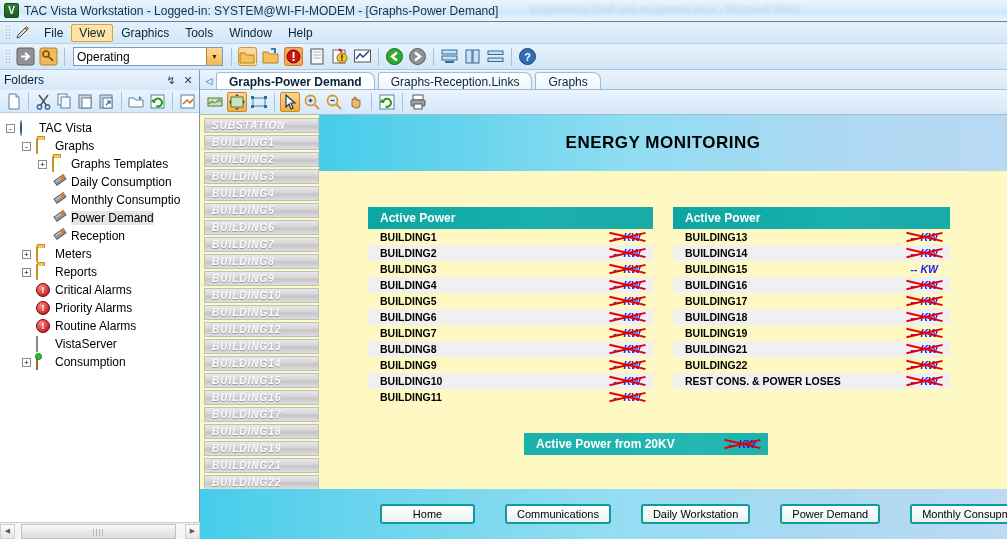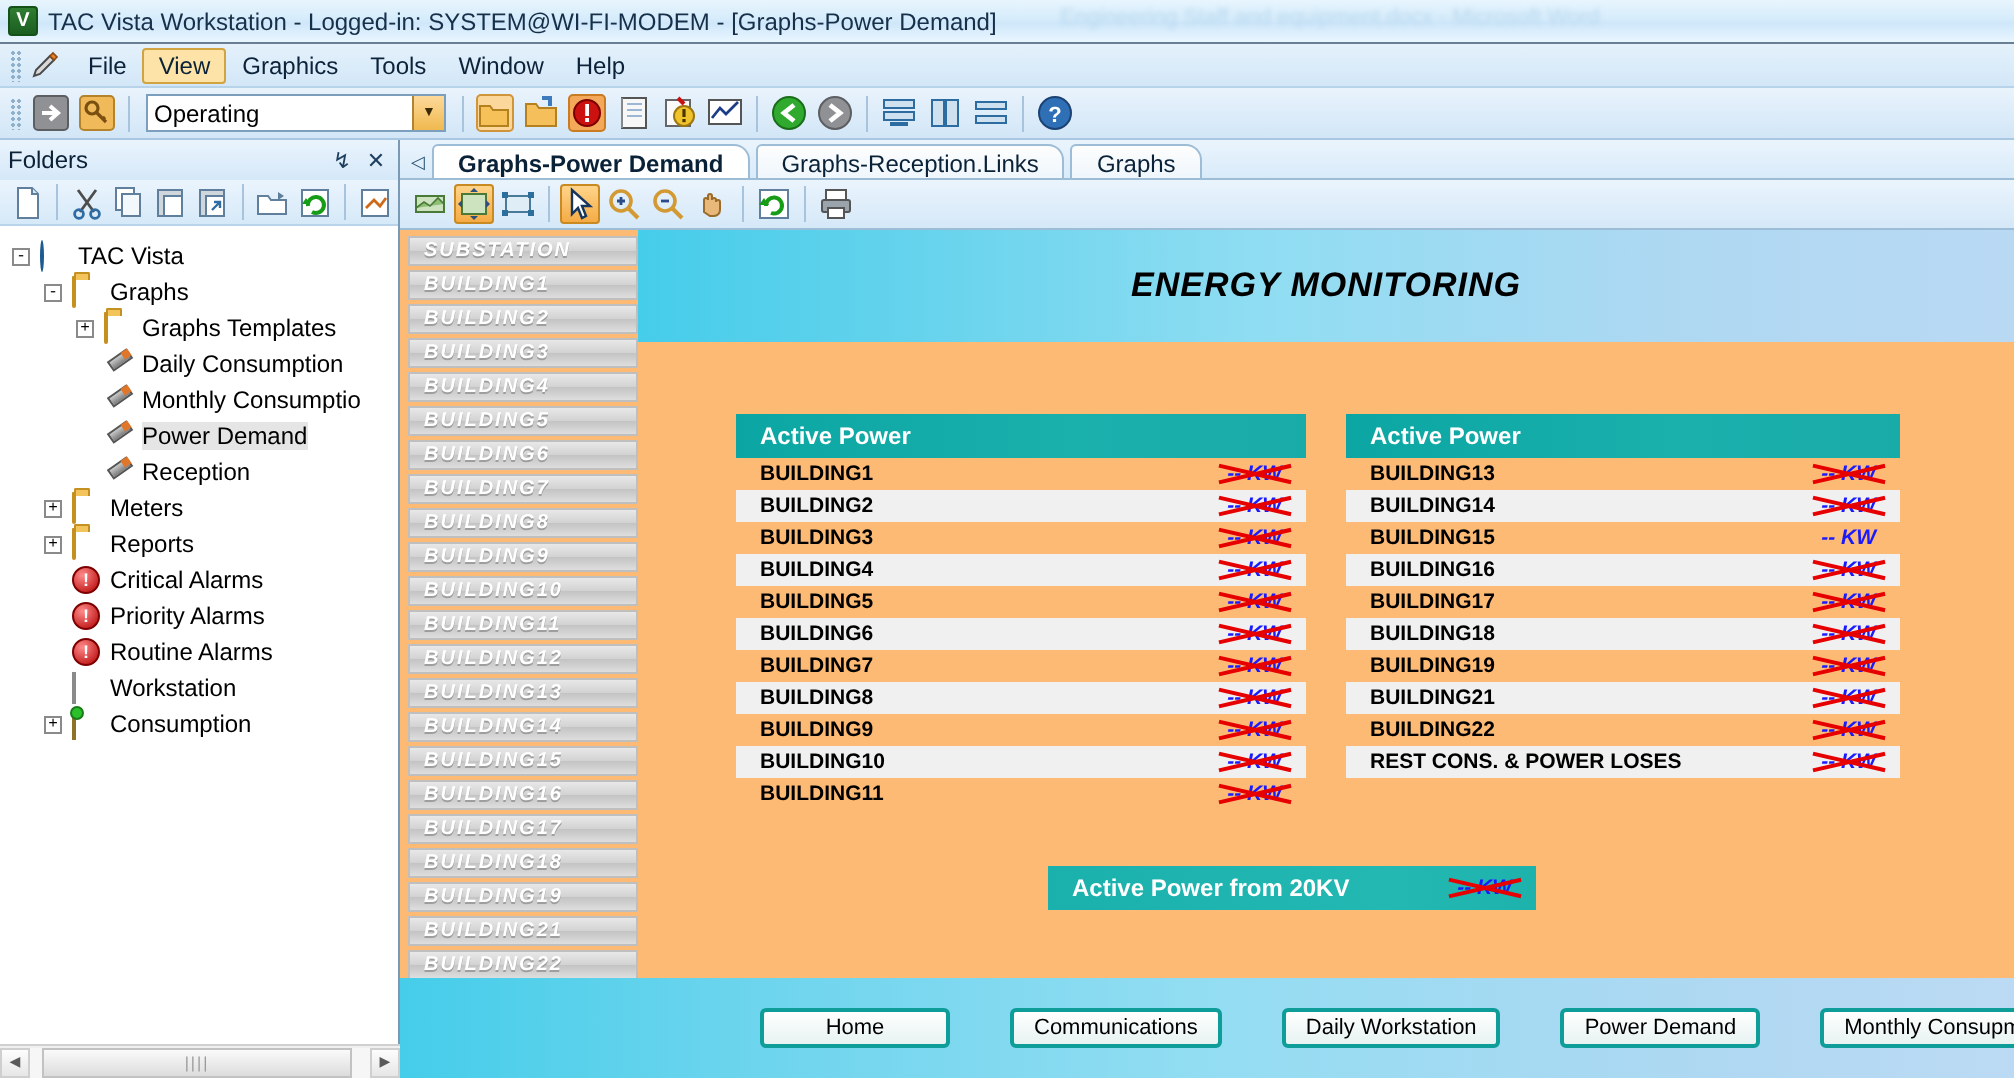--- a/index.html
+++ b/index.html
@@ -155,38 +155,38 @@
   .gtoolbar{
     height:25px; background:linear-gradient(to bottom,#eaf4fd,#d5e8f8);
     display:flex;align-items:center;padding-left:4px;border-bottom:1px solid #9dbcd6;
   }
   .gbtn{width:20px;height:20px;margin:0 1px;border-radius:2px;
         display:flex;align-items:center;justify-content:center;}
   .gbtn.sel{ background:linear-gradient(to bottom,#ffd48a,#f5ab45); border:1px solid #c98a22; }
 
   .canvas{
     position:absolute; left:0; top:45px; width:807px; height:424px;
-    background:#fdba74; overflow:hidden;
+    background:#fef9c3; overflow:hidden;
   }
   .side-buttons{
     position:absolute; left:4px; top:3px; width:115px;
   }
   .sbtn{
     height:15px; margin-bottom:2px;
     background:linear-gradient(to bottom,#e8e8e8 0%,#d3d3d3 48%,#c4c4c4 52%,#dedede 100%);
     border:1px solid #bfbfbf;
     color:#ffffff; font-weight:bold; font-style:italic; font-size:10px;
     letter-spacing:1px; display:flex; align-items:center; padding-left:7px;
     text-shadow:0 1px 0 #9e9e9e;
   }
 
   .header-band{
     position:absolute; left:119px; top:0px; width:688px; height:56px;
     background:linear-gradient(to right,#45cdea 0%, #62d2ec 18%, #8fddf2 45%, #aed8f2 75%, #b9d9f3 100%);
-    display:flex; align-items:center; justify-content:center;font-style:italic;
+    display:flex; align-items:center; justify-content:center;
   }
   .header-title{ font-size:17px; font-weight:bold; color:#000; letter-spacing:0.5px; }
 
   .panel{ position:absolute; }
   .panel-head{
     height:22px; background:linear-gradient(to right,#0ba6a3,#1ab0ac 60%,#19aba8);
     color:#fff; font-weight:bold; font-size:12px;
     display:flex;align-items:center; padding-left:12px;
   }
   .prow{
@@ -498,21 +498,21 @@
 
       <div class="tnode" style="padding-left:30px">
         <span class="ico">
             <span class="ico-alarm">!</span>
           </span>
         <span class="tlabel">Routine Alarms</span>
       </div>
 
       <div class="tnode" style="padding-left:30px">
         <span class="ico"><span class="ico-doc"></span></span>
-        <span class="tlabel">Workstation</span>
+        <span class="tlabel">VistaServer</span>
       </div>
 
       <div class="tnode" style="padding-left:16px">
         <span class="exp">+</span>
         <span style="width:5px"></span>
         <span class="ico"><span class="ico-srv"></span></span>
         <span class="tlabel">Consumption</span>
       </div>
     </div>
 

